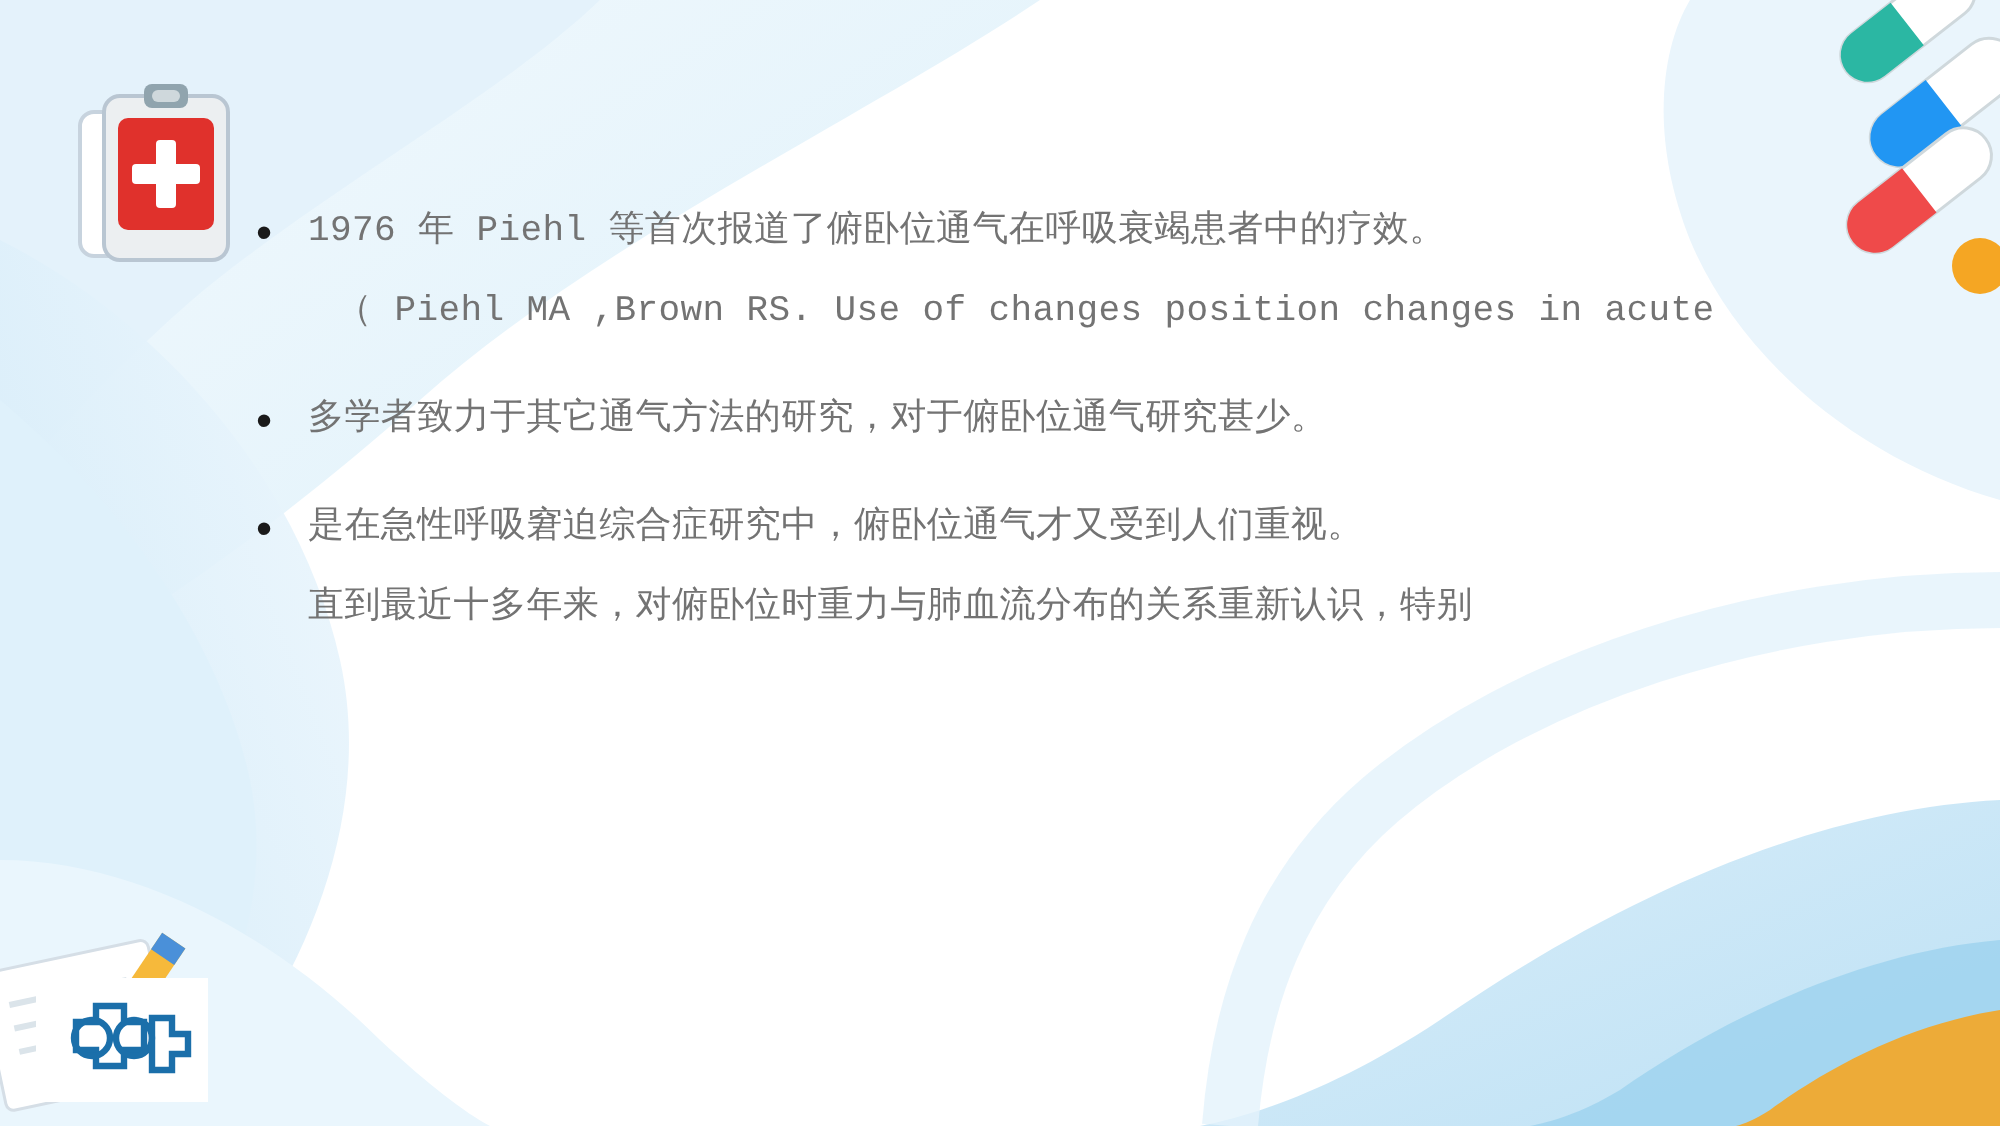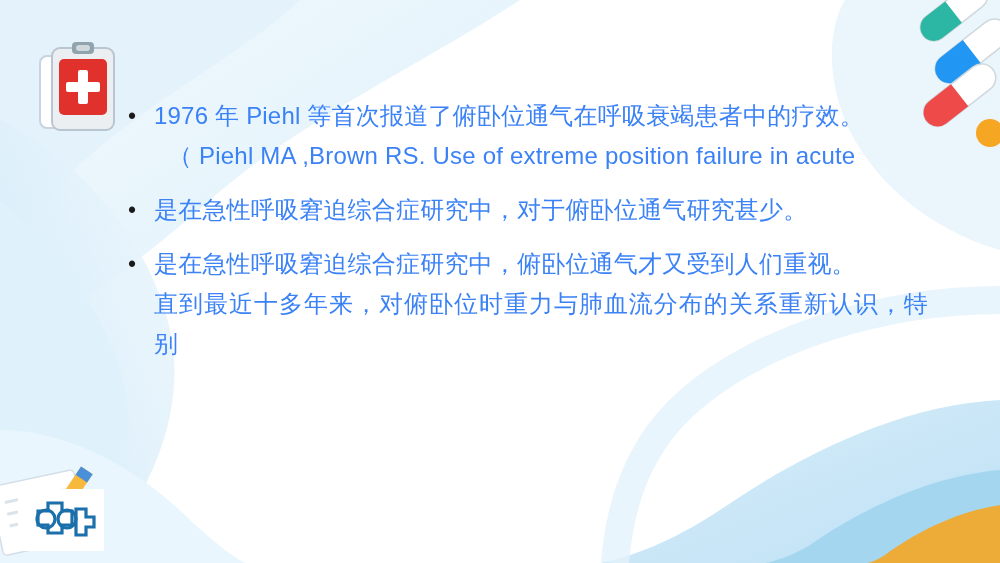--- a/index.html
+++ b/index.html
@@ -85,25 +85,26 @@
   .bullet-mark {
     flex: 0 0 auto;
     width: 26px;
     color: #1a1a1a;
     font-size: 23px;
     line-height: 40px;
     text-align: left;
   }
   .bullet-text {
     flex: 1 1 auto;
-    color: #3b82f6;
-    font-size: 24px;
+    color: #737373;
+    font-size: 18px;
     line-height: 40px;
     letter-spacing: 0.2px;
     text-align: justify;
+    font-family: Liberation Mono, monospace;
   }
   .indent-line {
     display: block;
   }
   .sub-indent {
     display: block;
     padding-left: 14px;
   }
 </style>
 </head>
@@ -216,28 +217,28 @@
       </g>
     </svg>
   </div>
 
   <div class="content">
 
     <div class="bullet-row">
       <div class="bullet-mark">•</div>
       <div class="bullet-text">
         <span class="indent-line">1976 年 Piehl 等首次报道了俯卧位通气在呼吸衰竭患者中的疗效。</span>
-        <span class="sub-indent">（ Piehl MA ,Brown RS. Use of extreme position failure in acute</span>
+        <span class="sub-indent">（ Piehl MA ,Brown RS. Use of changes position changes in acute</span>
       </div>
     </div>
 
     <div class="bullet-row">
       <div class="bullet-mark">•</div>
       <div class="bullet-text">
-        <span class="indent-line">是在急性呼吸窘迫综合症研究中，对于俯卧位通气研究甚少。</span>
+        <span class="indent-line">多学者致力于其它通气方法的研究，对于俯卧位通气研究甚少。</span>
       </div>
     </div>
 
     <div class="bullet-row">
       <div class="bullet-mark">•</div>
       <div class="bullet-text">
         <span class="indent-line">是在急性呼吸窘迫综合症研究中，俯卧位通气才又受到人们重视。</span>
         <span class="indent-line">直到最近十多年来，对俯卧位时重力与肺血流分布的关系重新认识，特别</span>
       </div>
     </div>

